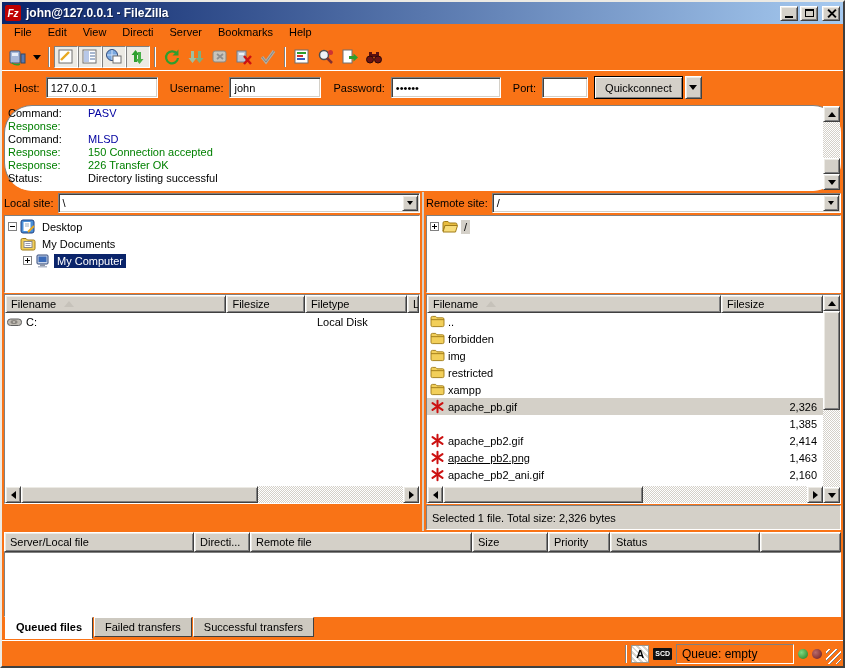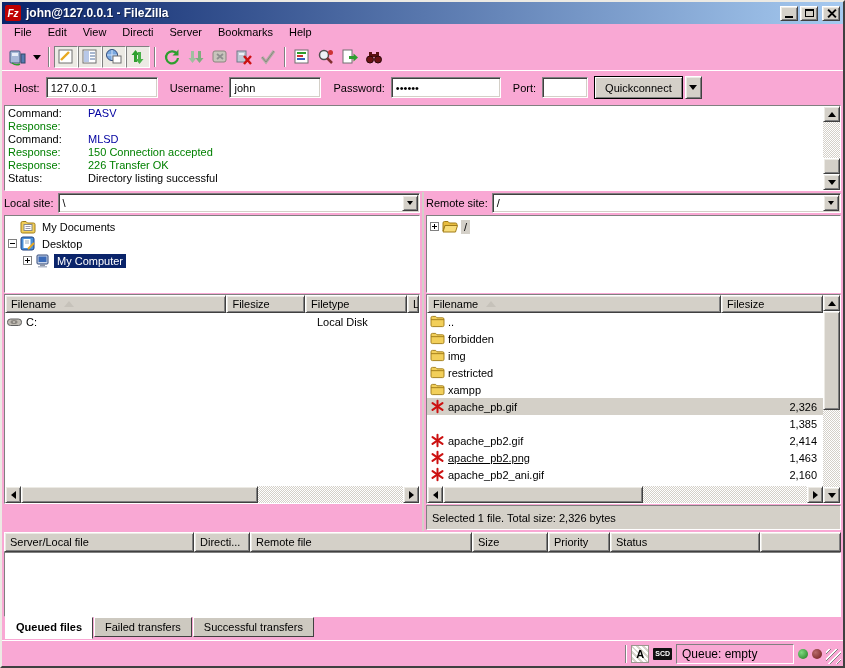--- a/index.html
+++ b/index.html
@@ -1,18 +1,18 @@
 <!DOCTYPE html>
 <html><head>
 <meta charset="utf-8">
 <style>
   * { margin:0; padding:0; box-sizing:border-box; }
   body { background:#808080; font-family:"Liberation Sans", sans-serif; }
   .window{
-    width:845px; height:668px; background:#f9a8d4; position:relative;
+    width:845px; height:668px; background:#f97316; position:relative;
     display:flex; flex-direction:column;
     border:2px solid; border-color:#eceae4 #404040 #404040 #eceae4;
     font-size:11px; color:#000;
   }
   
   .out{ border:1px solid; border-color:#fff #404040 #404040 #fff;
         box-shadow:inset 1px 1px 0 #eceae4, inset -1px -1px 0 #808080; background:#d4d0c8;}
   .in{ border:1px solid; border-color:#808080 #fff #fff #808080;
        box-shadow:inset 1px 1px 0 #404040, inset -1px -1px 0 #d4d0c8; background:#fff;}
   .flat-in{ border:1px solid; border-color:#808080 #fff #fff #808080;}
@@ -43,21 +43,21 @@
   
   .quickbar{height:34px;display:flex;align-items:center;padding:0 6px;gap:6px;flex:0 0 34px;
     border-top:1px solid #fff;}
   .quickbar label{margin-left:6px;}
   .qinput{height:21px;padding:2px 4px;font:11px "Liberation Sans",sans-serif;outline:none;}
   .qc-btn{height:23px;padding:2px 10px;background:#d4d0c8;
     border:1px solid #000;box-shadow:inset 1px 1px 0 #fff, inset -1px -1px 0 #808080;
     font:11px "Liberation Sans",sans-serif;}
   .qc-dd{width:17px;height:23px;display:flex;align-items:center;justify-content:center;}
   
-  .logwrap{flex:0 0 86px;margin:1px 2px;display:flex;background:#fff;}
+  .logwrap{flex:0 0 86px;margin:1px 2px;display:flex;background:#fff;border-radius:28px;}
   .logbody{flex:1;padding:1px 3px;overflow:hidden;line-height:13px;}
   .log-line{display:flex;white-space:nowrap;}
   .log-line .lbl{width:80px;flex:0 0 80px;}
   .log-line.command .txt{color:#0000a0;}
   .log-line.response .lbl{color:#008000;}
   .log-line.response .txt{color:#008000;}
   .log-line.status .txt{color:#000;}
   
   .checker{background-image:conic-gradient(#fff 25%,#d4d0c8 0 50%,#fff 0 75%,#d4d0c8 0);background-size:2px 2px;}
   .sbv{width:17px;flex:0 0 17px;display:flex;flex-direction:column;}
@@ -321,45 +321,45 @@
         <span>Local site:</span>
         <div class="combo in">
           <span class="val">\</span>
           <span class="cbtn out">
               <span class="dd-arrow" style="border-left-width:3px;border-right-width:3px;border-top-width:4px;"></span>
             </span>
         </div>
       </div>
       <div class="treebox flat-in">
         <div class="trow">
-          <span class="exp-space"></span>
-          <span class="icon16">
-              <svg width="16" height="16" viewBox="0 0 16 16">
-                <path d="M1 4 q0-1.5 1.5-1.5 h3.5 l1.5 1.5 h6 q1.5 0 1.5 1.5 v7 q0 1.5 -1.5 1.5 h-11 q-1.5 0 -1.5-1.5 z" fill="#f2cf5a" stroke="#a07c18"></path>
-                <rect x="4" y="5.5" width="8" height="6" fill="#fff" stroke="#888"></rect>
-                <line x1="5.5" y1="7.5" x2="10.5" y2="7.5" stroke="#99a"></line>
-                <line x1="5.5" y1="9.5" x2="10.5" y2="9.5" stroke="#99a"></line>
-              </svg>
-            </span>
-          <span class="tlabel">My Documents</span>
-        </div>
-        <div class="trow">
           <span class="expander"></span>
           <span class="icon16">
               <svg width="16" height="16" viewBox="0 0 16 16">
                 <rect x="1" y="1" width="13" height="13" rx="2" fill="#4a90d8" stroke="#204080"></rect>
                 <rect x="3.5" y="3" width="7" height="9" fill="#fff"></rect>
                 <line x1="5" y1="5" x2="9" y2="5" stroke="#9ab"></line>
                 <line x1="5" y1="7" x2="9" y2="7" stroke="#9ab"></line>
                 <line x1="8" y1="13" x2="14" y2="7" stroke="#e8a820" stroke-width="2"></line>
               </svg>
             </span>
           <span class="tlabel">Desktop</span>
         </div>
         <div class="trow">
+          <span class="exp-space"></span>
+          <span class="icon16">
+              <svg width="16" height="16" viewBox="0 0 16 16">
+                <path d="M1 4 q0-1.5 1.5-1.5 h3.5 l1.5 1.5 h6 q1.5 0 1.5 1.5 v7 q0 1.5 -1.5 1.5 h-11 q-1.5 0 -1.5-1.5 z" fill="#f2cf5a" stroke="#a07c18"></path>
+                <rect x="4" y="5.5" width="8" height="6" fill="#fff" stroke="#888"></rect>
+                <line x1="5.5" y1="7.5" x2="10.5" y2="7.5" stroke="#99a"></line>
+                <line x1="5.5" y1="9.5" x2="10.5" y2="9.5" stroke="#99a"></line>
+              </svg>
+            </span>
+          <span class="tlabel">My Documents</span>
+        </div>
+        <div class="trow">
           <span class="expander plus" style="margin-left:18px;"></span>
           <span class="icon16">
               <svg width="16" height="16" viewBox="0 0 16 16">
                 <rect x="2" y="2" width="11" height="9" rx="1" fill="#c8d4e8" stroke="#30487a"></rect>
                 <rect x="3.5" y="3.5" width="8" height="5.5" fill="#3a6ab8"></rect>
                 <rect x="5" y="11" width="5" height="2" fill="#8a94a8"></rect>
                 <rect x="3" y="13" width="9" height="1.5" fill="#b0b8c8"></rect>
               </svg>
             </span>
           <span class="tlabel sel-active">My Computer</span>

